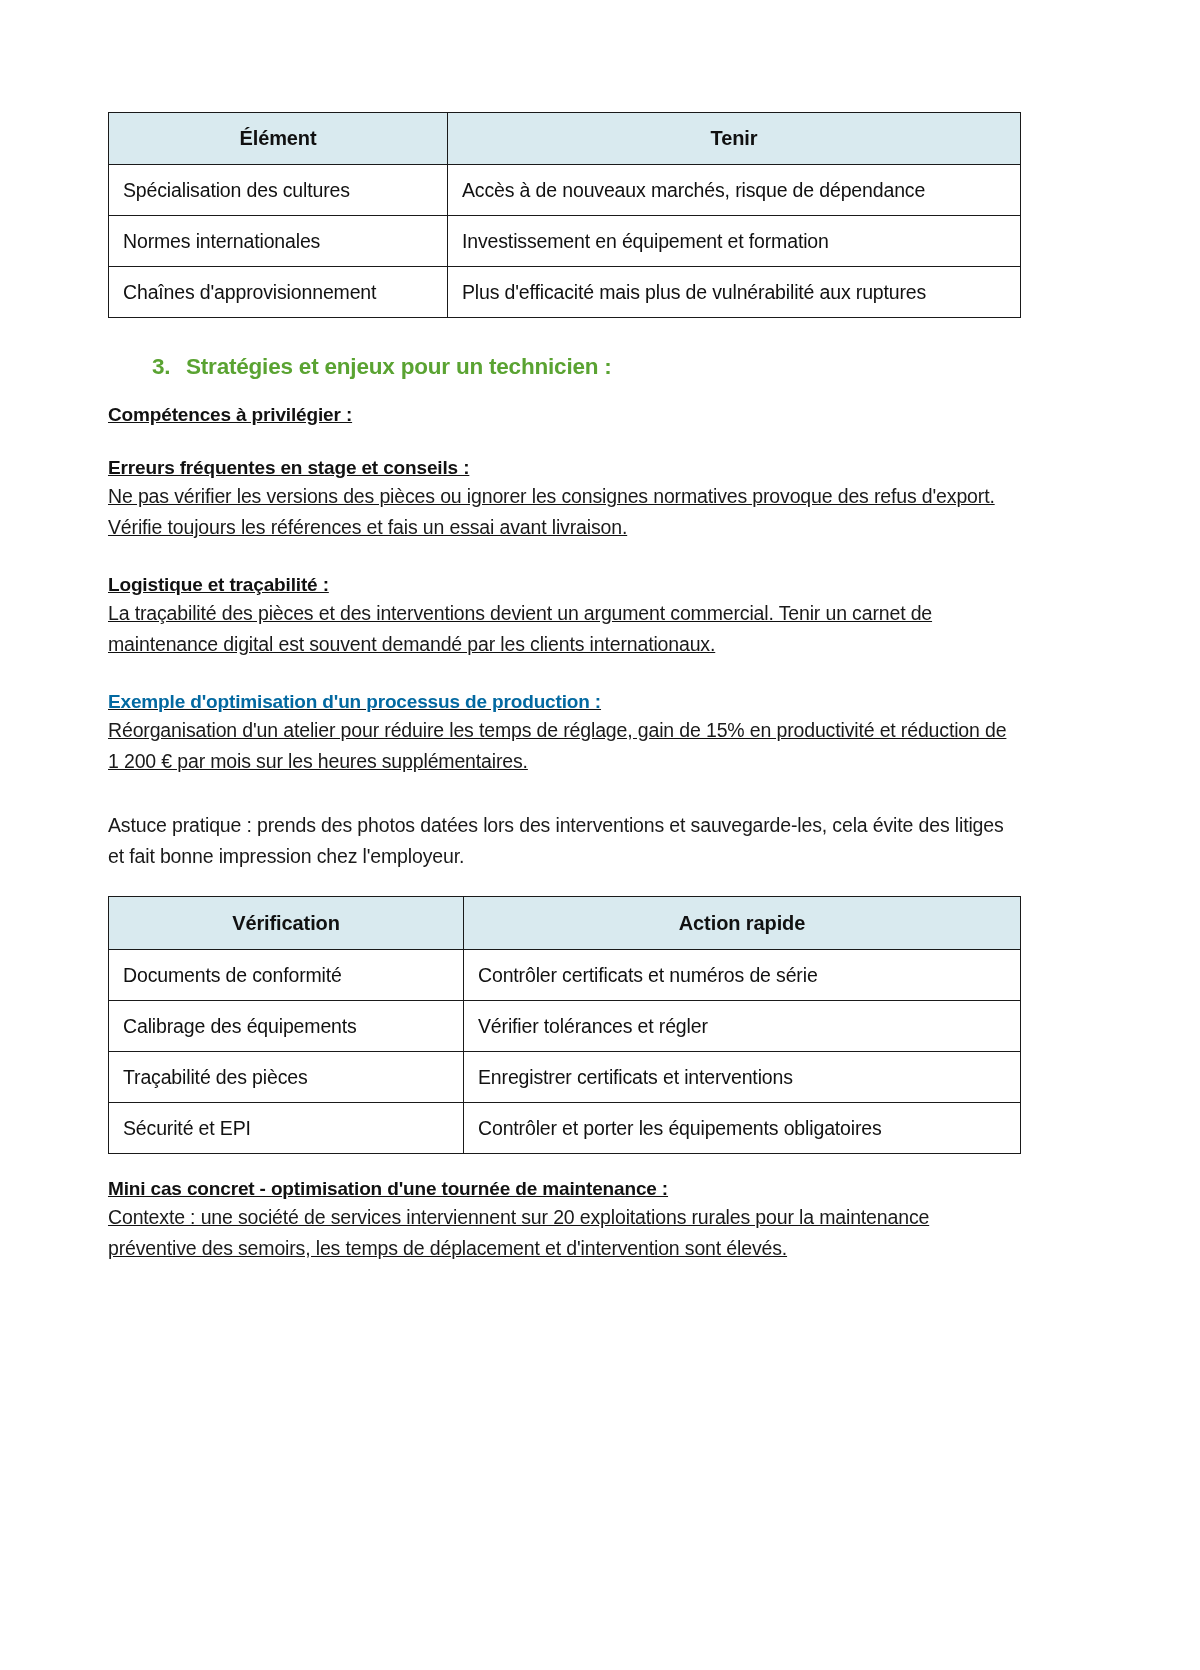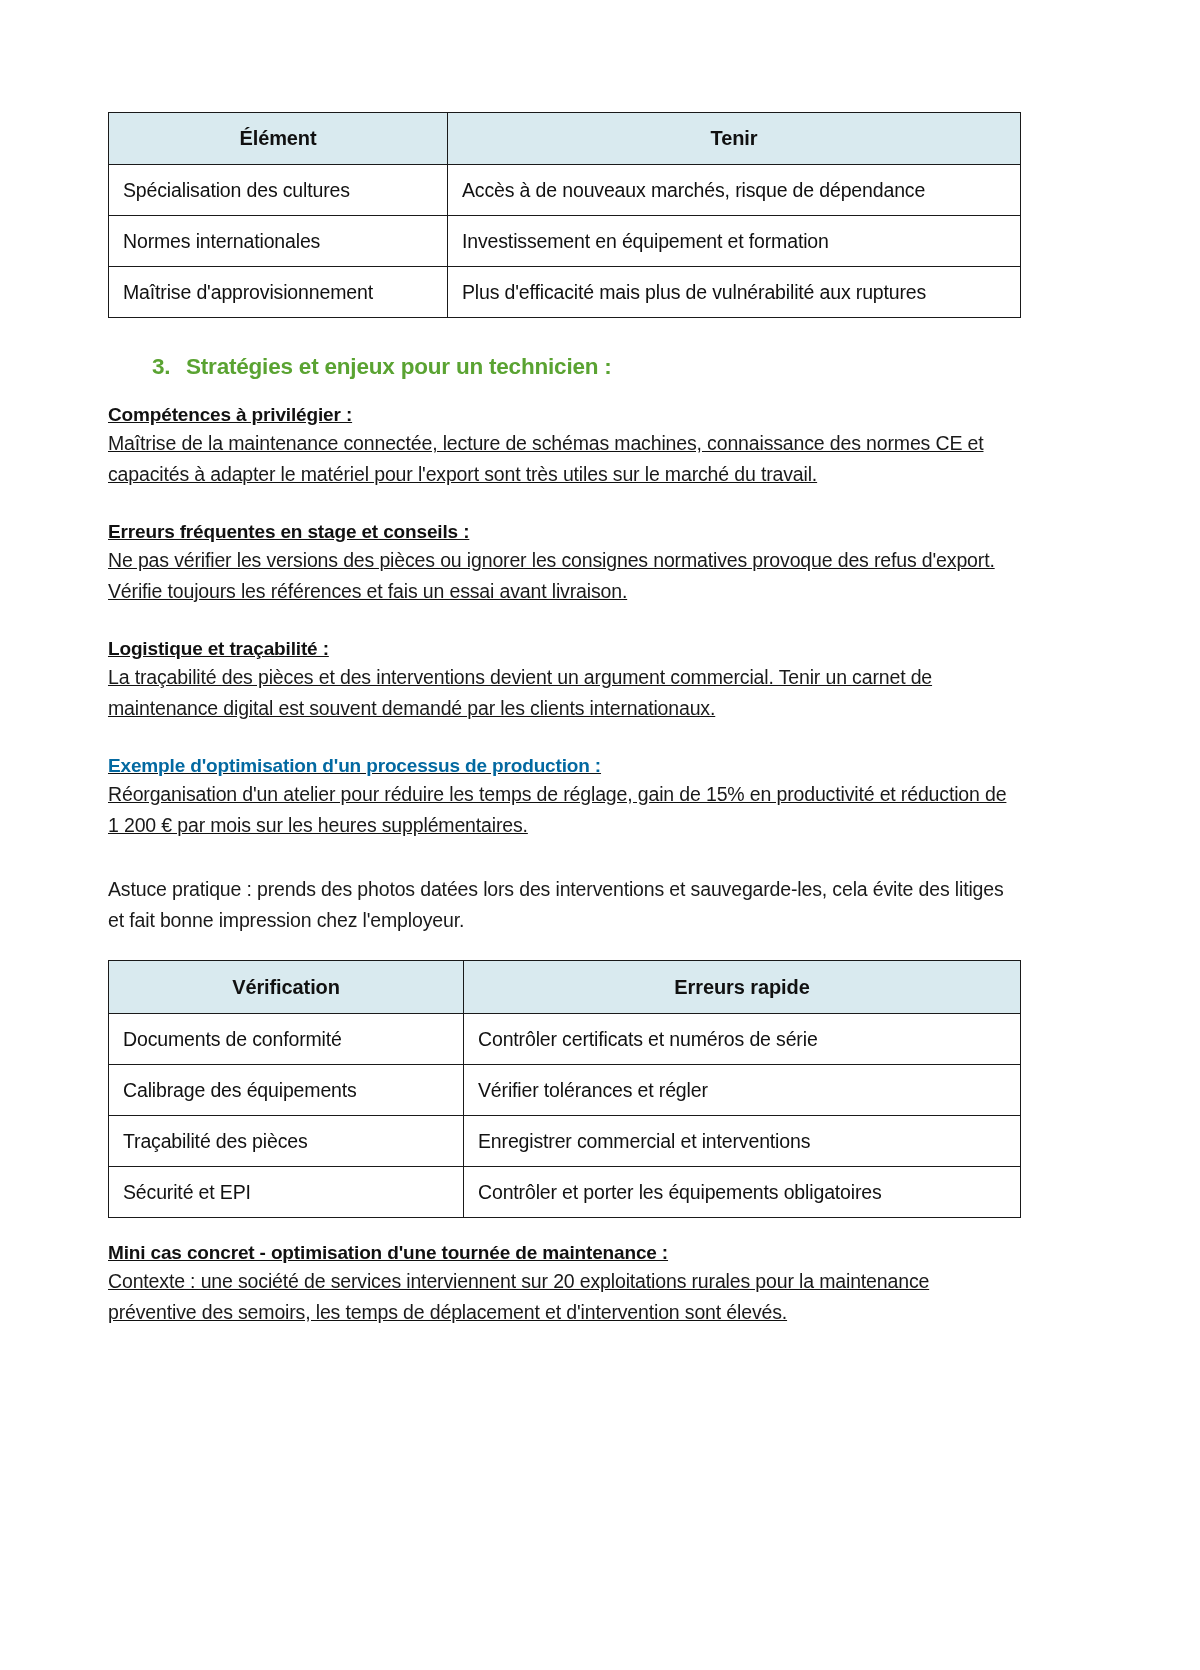--- a/index.html
+++ b/index.html
@@ -135,36 +135,35 @@
       <tbody>
         <tr>
           <td>Spécialisation des cultures</td>
           <td>Accès à de nouveaux marchés, risque de dépendance</td>
         </tr>
         <tr>
           <td>Normes internationales</td>
           <td>Investissement en équipement et formation</td>
         </tr>
         <tr>
-          <td>Maîtrise d'approvisionnement</td>
+          <td>Chaînes d'approvisionnement</td>
           <td>Plus d'efficacité mais plus de vulnérabilité aux ruptures</td>
         </tr>
       </tbody>
     </table>
 
     <div class="section-heading">
       <span class="num">3.</span>
       <span>Stratégies et enjeux pour un technicien :</span>
     </div>
 
     <div class="gap-md"></div>
 
     <div class="block">
       <div class="sub-heading">Compétences à privilégier :</div>
-      <p class="body-text">Maîtrise de la maintenance connectée, lecture de schémas machines, connaissance des normes CE et capacités à adapter le matériel pour l'export sont très utiles sur le marché du travail.</p>
     </div>
 
     <div class="gap-lg"></div>
 
     <div class="block">
       <div class="sub-heading">Erreurs fréquentes en stage et conseils :</div>
       <p class="body-text">Ne pas vérifier les versions des pièces ou ignorer les consignes normatives provoque des refus d'export. Vérifie toujours les références et fais un essai avant livraison.</p>
     </div>
 
     <div class="gap-lg"></div>
@@ -188,35 +187,35 @@
     <div class="gap-md"></div>
 
     <table class="doc-table doc-table2">
       <colgroup>
           <col class="c1">
           <col class="c2">
         </colgroup>
       <thead>
         <tr>
           <th>Vérification</th>
-          <th>Erreurs rapide</th>
+          <th>Action rapide</th>
         </tr>
       </thead>
       <tbody>
         <tr>
           <td>Documents de conformité</td>
           <td>Contrôler certificats et numéros de série</td>
         </tr>
         <tr>
           <td>Calibrage des équipements</td>
           <td>Vérifier tolérances et régler</td>
         </tr>
         <tr>
           <td>Traçabilité des pièces</td>
-          <td>Enregistrer commercial et interventions</td>
+          <td>Enregistrer certificats et interventions</td>
         </tr>
         <tr>
           <td>Sécurité et EPI</td>
           <td>Contrôler et porter les équipements obligatoires</td>
         </tr>
       </tbody>
     </table>
 
     <div class="gap-md"></div>
 

